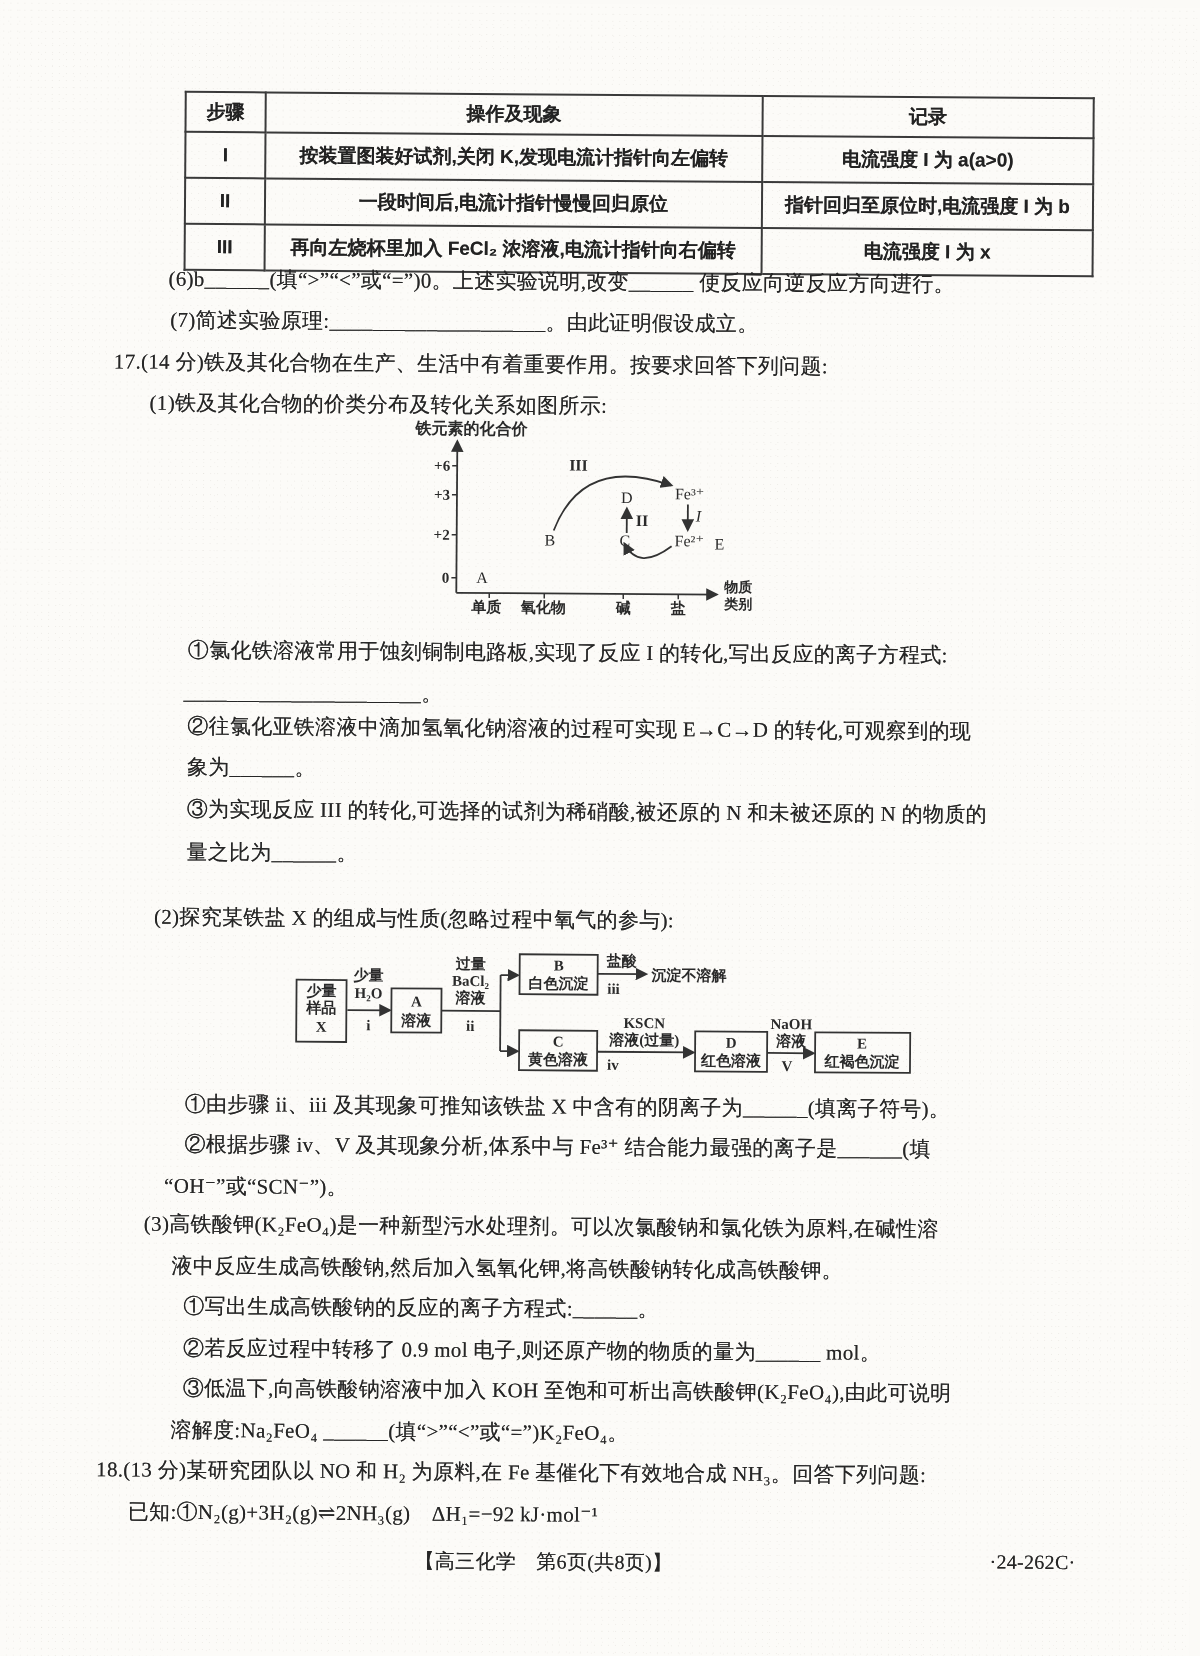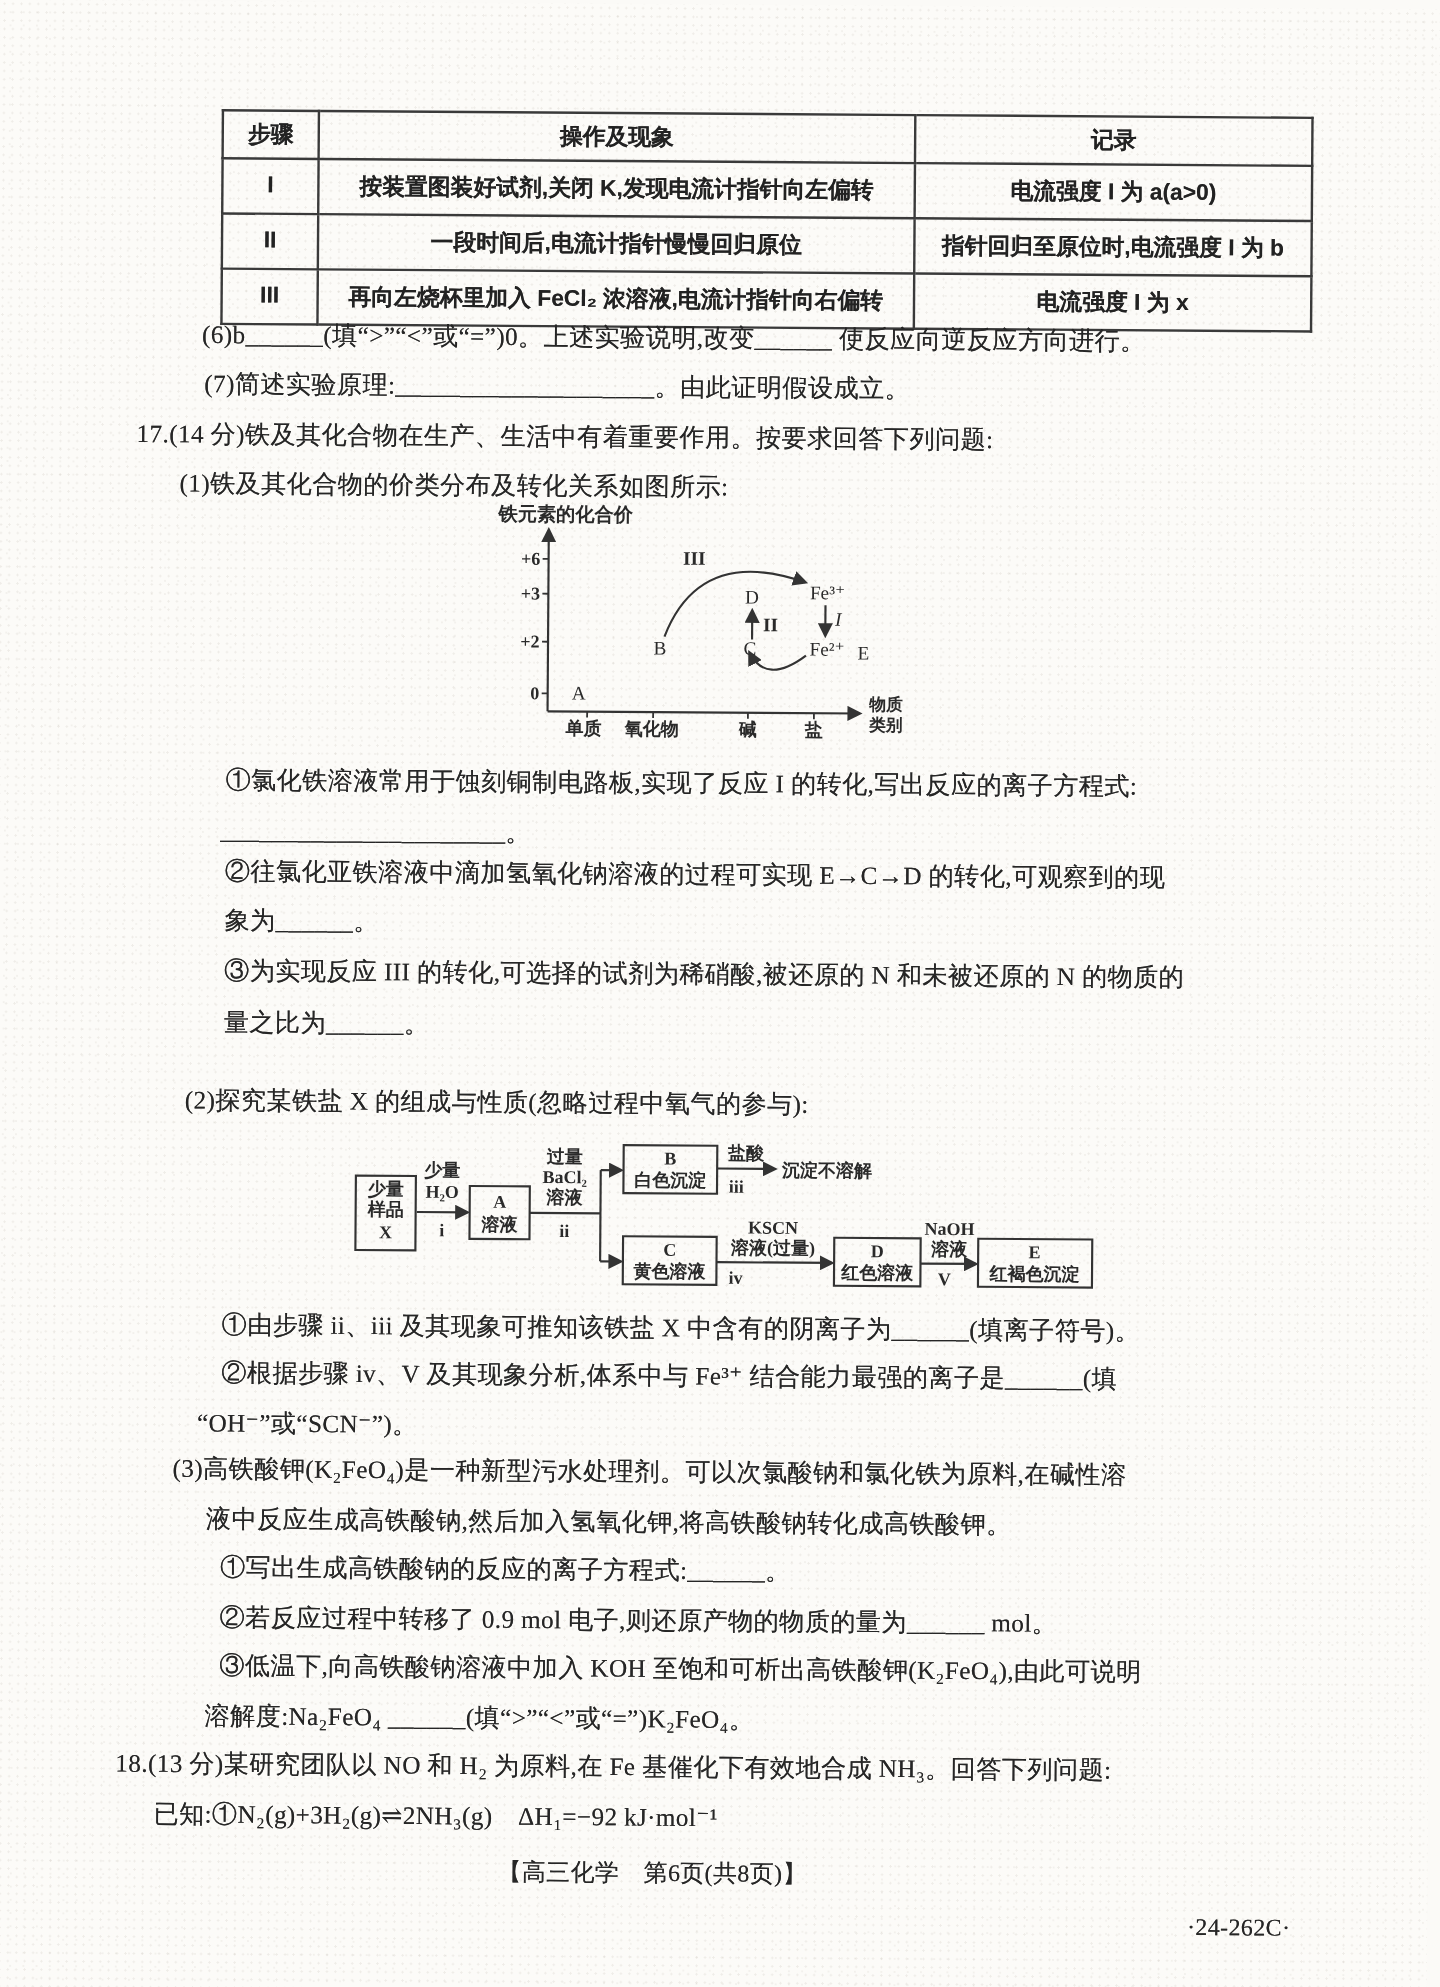--- a/index.html
+++ b/index.html
@@ -217,15 +217,15 @@
   <div class="line" style="left:152px;top:1210px;">(3)高铁酸钾(K₂FeO₄)是一种新型污水处理剂。可以次氯酸钠和氯化铁为原料,在碱性溶</div>
   <div class="line" style="left:180px;top:1252px;">液中反应生成高铁酸钠,然后加入氢氧化钾,将高铁酸钠转化成高铁酸钾。</div>
   <div class="line" style="left:192px;top:1292px;">①写出生成高铁酸钠的反应的离子方程式:______。</div>
   <div class="line" style="left:192px;top:1334px;">②若反应过程中转移了 0.9 mol 电子,则还原产物的物质的量为______ mol。</div>
   <div class="line" style="left:192px;top:1374px;">③低温下,向高铁酸钠溶液中加入 KOH 至饱和可析出高铁酸钾(K₂FeO₄),由此可说明</div>
   <div class="line" style="left:180px;top:1416px;">溶解度:Na₂FeO₄ ______(填“&gt;”“&lt;”或“=”)K₂FeO₄。</div>
   <div class="line" style="left:106px;top:1456px;">18.(13 分)某研究团队以 NO 和 H₂ 为原料,在 Fe 基催化下有效地合成 NH₃。回答下列问题:</div>
   <div class="line" style="left:138px;top:1498px;">已知:①N₂(g)+3H₂(g)⇌2NH₃(g)　ΔH₁=−92 kJ·mol⁻¹</div>
 
   <div class="line footer" style="left:425px;top:1546px;">【高三化学　第6页(共8页)】</div>
-  <div class="line footer" style="left:1000px;top:1588px;">·24-262C·</div>
+  <div class="line footer" style="left:1000px;top:1543px;">·24-262C·</div>
 
 </div>
 
 </body></html>

